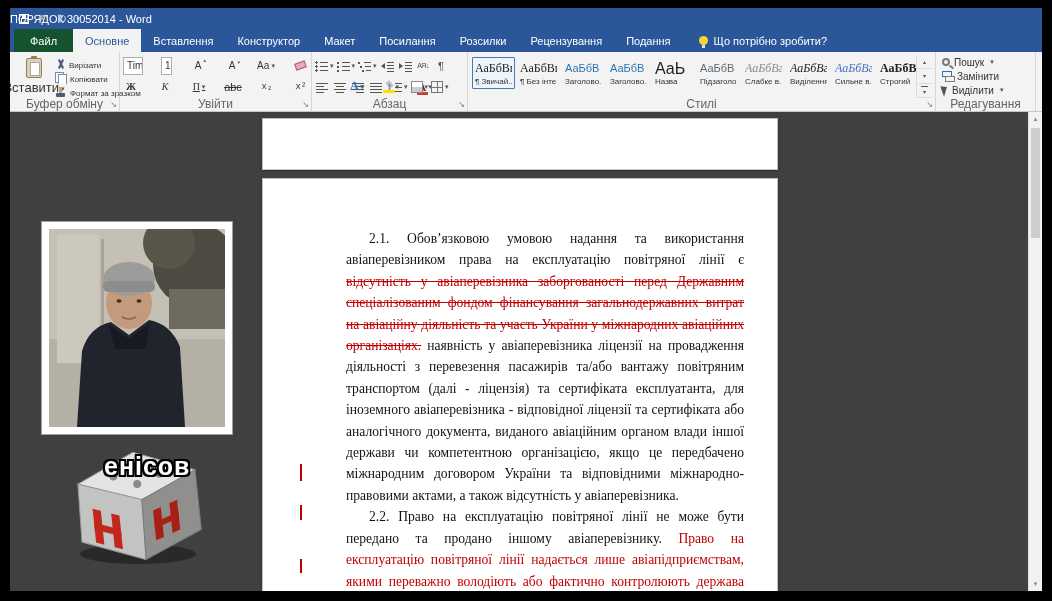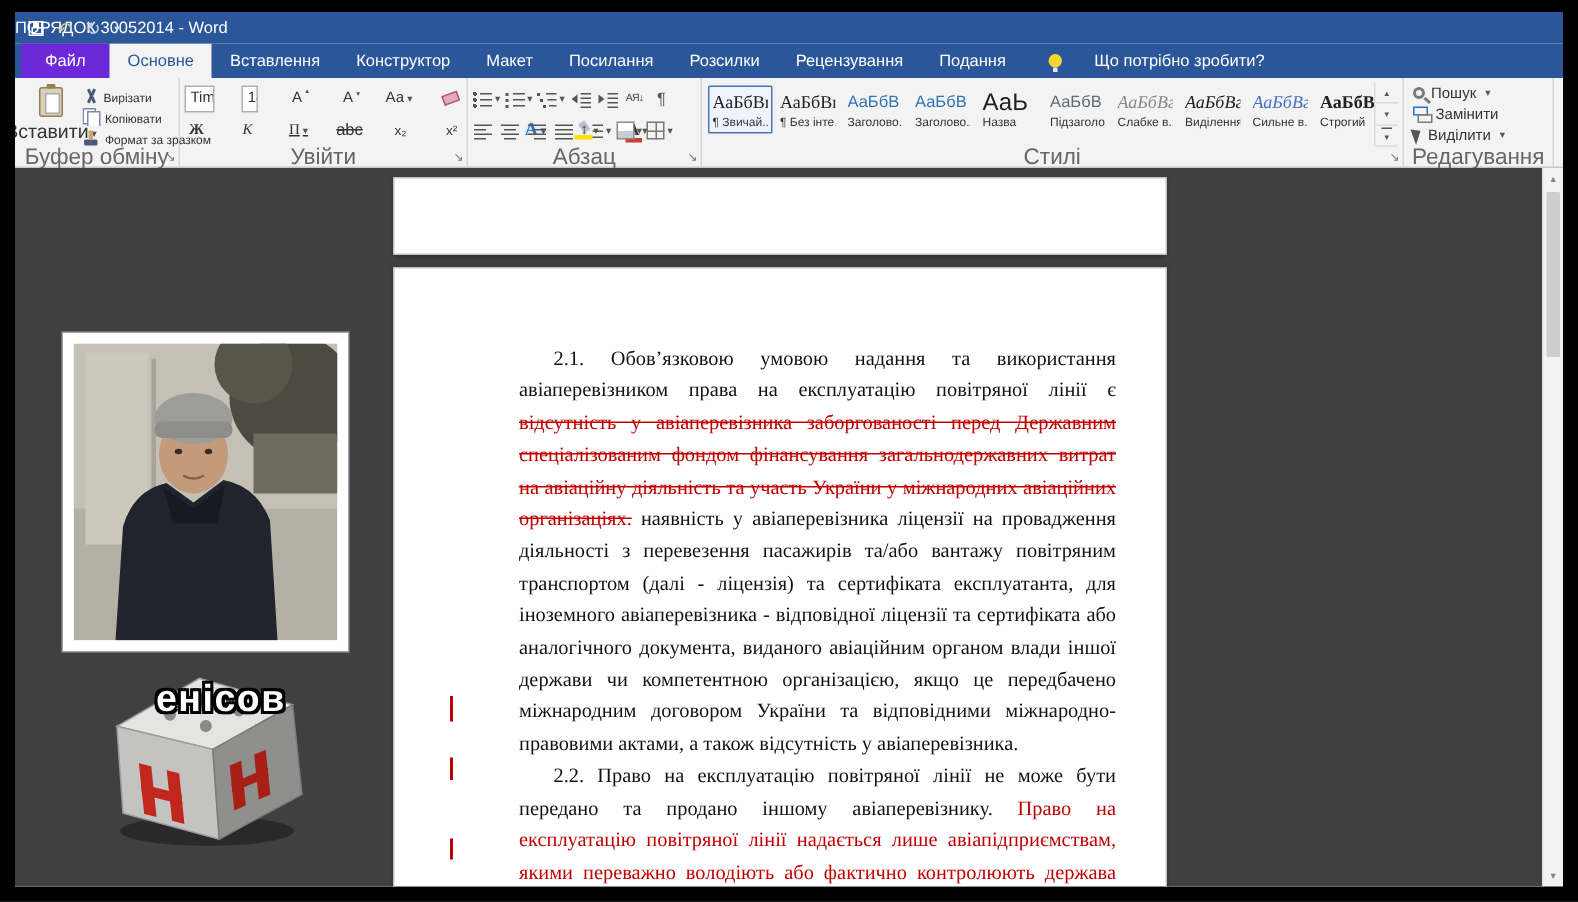--- a/index.html
+++ b/index.html
@@ -25,34 +25,34 @@
   .i-ribopt{width:12px;height:10px;border:1px solid #fff;position:relative}
   .i-ribopt::after{content:"▴";position:absolute;left:3px;top:-1px;font-size:6px;color:#fff}
   .i-min{width:9px;height:1px;background:#fff;margin-top:5px}
   .i-restore{width:8px;height:7px;border:1px solid #fff;position:relative;margin-top:3px}
   .i-restore::before{content:"";position:absolute;left:1px;top:-4px;width:8px;height:7px;border-top:1px solid #fff;border-right:1px solid #fff}
   .i-close{font-size:13px;line-height:13px}
 
   
   .tabrow{height:23px;background:#2b579a;display:flex;align-items:stretch;color:#fff;font-size:11px;padding-left:4px}
   .tab{display:flex;align-items:center;padding:0 12px;white-space:nowrap}
-  .tab-file{background:#6d28d9;padding:0 16px}
+  .tab-file{background:#14532d;padding:0 16px}
   .tab-active{background:#f3f3f3;color:#2b579a}
-  .tellme{display:flex;align-items:center;gap:22px;margin-left:16px;white-space:nowrap}
+  .tellme{display:flex;align-items:center;gap:6px;margin-left:16px;white-space:nowrap}
   .i-bulb{width:9px;height:9px;border-radius:50%;background:#f7d336;position:relative;flex:none}
   .i-bulb::after{content:"";position:absolute;left:3px;bottom:-3px;width:3px;height:3px;background:#dfe6f0}
   .share{margin-left:auto;display:flex;align-items:center;gap:6px;padding:0 12px;white-space:nowrap}
   .i-person{width:7px;height:11px;position:relative;flex:none}
   .i-person::before{content:"";position:absolute;left:1px;top:0;width:5px;height:5px;border-radius:50%;background:#fff}
   .i-person::after{content:"";position:absolute;left:-1px;top:6px;width:9px;height:5px;border-radius:5px 5px 0 0;background:#fff}
 
   
   .ribbon{height:60px;background:#f3f3f3;border-bottom:1px solid #c6c6c6;display:flex;color:#444;position:relative}
   .rgroup{position:relative;border-right:1px solid #d6d6d6;padding:3px 3px 13px;flex:none}
-  .g-label{position:absolute;left:0;right:0;bottom:0;height:13px;text-align:center;font-size:15px;color:#666;line-height:13px;white-space:nowrap}
+  .g-label{position:absolute;left:0;right:0;bottom:0;height:13px;text-align:center;font-size:12px;color:#666;line-height:13px;white-space:nowrap}
   .launcher{position:absolute;right:2px;bottom:2px;font-size:8px;color:#777;line-height:8px}
   .launcher::after{content:"↘"}
   .dd::after{content:"▾";font-size:7px;color:#555;margin-left:2px;vertical-align:middle}
 
   
   .g-clip{width:110px;display:flex}
   .paste-btn{width:42px;display:flex;flex-direction:column;align-items:center;justify-content:center;gap:2px;font-size:13px;color:#333}
   .i-paste{width:16px;height:20px;border:1px solid #937f53;background:#d8d0ba;border-radius:2px;position:relative}
   .i-paste::before{content:"";position:absolute;left:4px;top:-3px;width:6px;height:3px;background:#937f53;border-radius:1px}
   .i-paste::after{content:"";position:absolute;left:3px;top:3px;width:8px;height:12px;background:#fff;border:1px solid #aaa}
@@ -77,21 +77,21 @@
   .combo-family{width:92px}
   .combo-size{width:28px}
   .fbtn{display:flex;align-items:center;justify-content:center;min-width:16px;height:18px;font-size:10px;color:#333;position:relative}
   .grow::after{content:"▴";position:absolute;right:0;top:0;font-size:5px;color:#555}
   .shrink::after{content:"▾";position:absolute;right:0;top:2px;font-size:5px;color:#555}
   .i-eraser{width:11px;height:7px;background:#e7a9bc;border:1px solid #b05a78;transform:rotate(-20deg)}
   .b-bold{font-weight:700;font-family:"Liberation Serif",serif}
   .b-italic{font-style:italic;font-family:"Liberation Serif",serif}
   .b-under{text-decoration:underline;font-family:"Liberation Serif",serif}
   .b-strike{text-decoration:line-through;font-size:11px}
-  .b-subsup{font-size:9px;font-family:Liberation Sans, sans-serif}
+  .b-subsup{font-size:9px;font-family:Liberation Mono, monospace}
   .i-effects{font-family:"Liberation Serif",serif;font-weight:700;font-size:12px;color:#2d6fc0;text-shadow:0 0 3px #a8cdf2}
   .i-high{position:relative;width:13px;height:14px}
   .i-high::before{content:"";position:absolute;left:4px;top:1px;width:5px;height:7px;background:#b9c0cc;transform:rotate(-35deg)}
   .i-high::after{content:"";position:absolute;left:0;bottom:1px;width:12px;height:3px;background:#ffe000}
   .i-fontcolor{position:relative;font-weight:700;font-size:11px;color:#333;font-family:"Liberation Serif",serif}
   .i-fontcolor::after{content:"";position:absolute;left:-1px;bottom:-2px;width:11px;height:3px;background:#d23b2e}
   .vsep{width:1px;height:16px;background:#d9d9d9;margin:0 2px}
 
   
   .g-para{width:156px}

